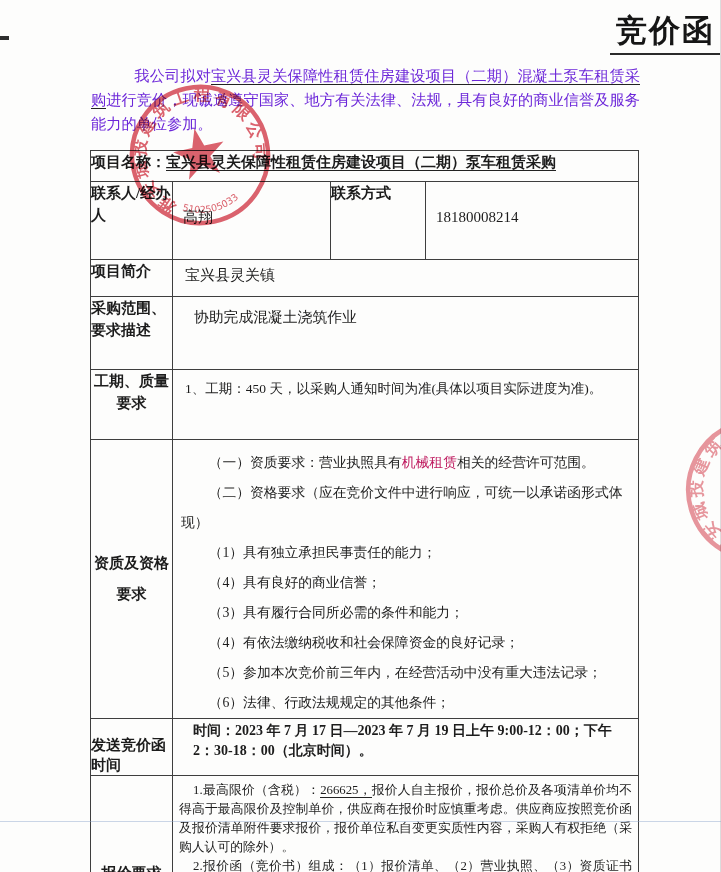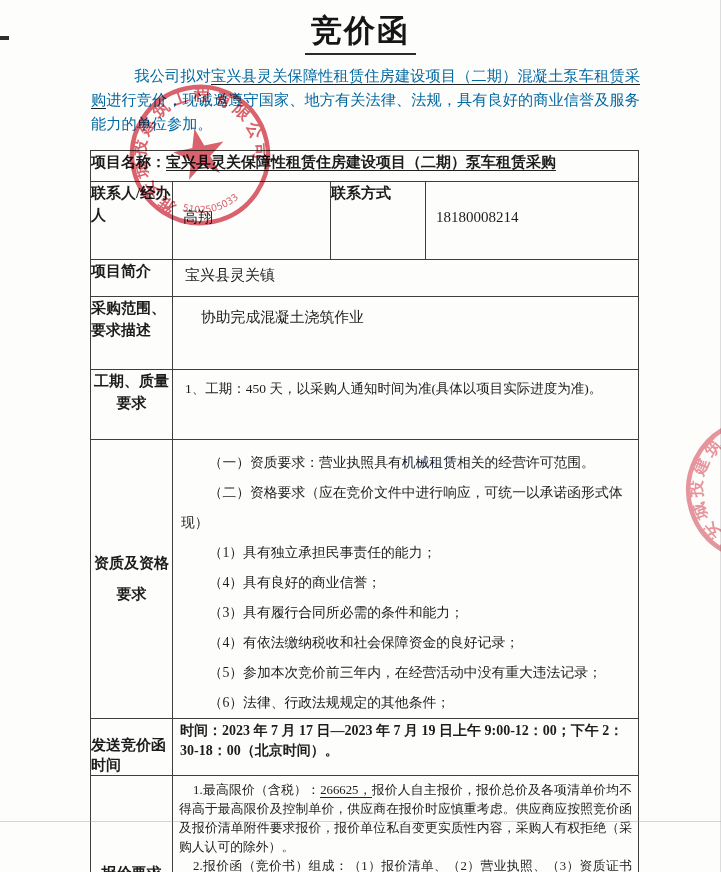--- a/index.html
+++ b/index.html
@@ -4,50 +4,50 @@
 <style>
   html,body{margin:0;padding:0;background:#e8e8e8;}
   .page{
     position:relative;width:721px;height:872px;background:#fdfdfc;
     overflow:hidden;font-family:"Liberation Serif","DejaVu Serif",serif;
     color:#1c1c1c;
   }
   .edge-r{position:absolute;right:0;top:0;width:1px;height:100%;background:#dcdcdc;}
   .scan-dash{position:absolute;left:0;top:36px;width:9px;height:4px;background:#2e2e2e;}
   .scan-line{position:absolute;left:0;top:821px;width:721px;height:1px;background:rgba(140,165,205,.45);z-index:5;}
-  .title{margin:10px 0 0 0;text-align:center;font-size:31px;font-weight:bold;color:#161616;}
+  .title{margin:10px 0 0 0;text-align:right;font-size:31px;font-weight:bold;color:#161616;}
   .title-text{display:inline-block;border-bottom:2px solid #2b2b2b;padding:0 6px 1px 6px;letter-spacing:2px;}
   .intro{
     width:549px;margin:9px 0 0 91px;font-size:15.2px;line-height:24px;
-    text-align:justify;text-indent:2.85em;color:#0369a1;
+    text-align:justify;text-indent:2.85em;color:#6d28d9;
   }
   .u{border-bottom:1px solid #222;padding-bottom:0px;text-align:right;}
   table.form{
     border-collapse:collapse;table-layout:fixed;
     margin:14px 0 0 90px;width:548px;
   }
   table.form td{
     border:1px solid #3e3e3e;padding:0;vertical-align:top;
     font-size:15px;line-height:22px;overflow:hidden;
   }
   .lbl{font-weight:bold;}
   td.labcell{font-weight:bold;font-size:14.5px;padding:6px 4px 0 6px;line-height:30px;}
   td.labcell.mid{vertical-align:middle;padding-top:0;text-align:center;line-height:31px;}
   td.ctr{text-align:center;}
   .r1 td{height:30px;padding:3px 6px 0 7px;white-space:nowrap;}
   .r2 td{height:30px;padding:3px 6px 0 7px;white-space:nowrap;}
   .r3 td{height:53px;}
   .r3 .val{padding:24px 6px 0 10px;}
   .r4 td.val{height:32px;padding:4px 6px 0 12px;margin-top:32px;}
-  .r5 td.val{height:63px;padding:9px 6px 0 28px;font-size:14.8px;}
+  .r5 td.val{height:63px;padding:9px 6px 0 21px;font-size:14.8px;}
   .r6 td.val{height:61px;padding:8px 6px 0 12px;font-size:13.5px;}
   .r7 td.val{height:240px;padding:8px 6px 0 8px;}
   .r7 .q-item{font-size:13.8px;line-height:30px;text-indent:2em;}
-  .gray{color:#0f172a;}
-  .r8 td.val{height:39px;padding:2px 6px 0 7px;font-size:14px;font-weight:bold;line-height:20px;}
+  .gray{color:#be185d;}
+  .r8 td.val{height:39px;padding:2px 6px 0 20px;font-size:14px;font-weight:bold;line-height:20px;}
   .r8 td.labcell{line-height:20px;padding-top:16px;}
   .r9 td.val{height:169px;padding:5px 6px 0 6px;}
   .r9 .p{font-size:12.8px;line-height:19px;text-indent:1.1em;text-align:justify;}
   .stamp{position:absolute;mix-blend-mode:multiply;pointer-events:none;}
   #stamp1{left:118px;top:73px;opacity:.82;transform:rotate(-12deg);z-index:6;}
   #stamp2{left:674px;top:406px;opacity:.55;transform:rotate(-18deg);z-index:6;}
 </style>
 </head>
 <body>
 

